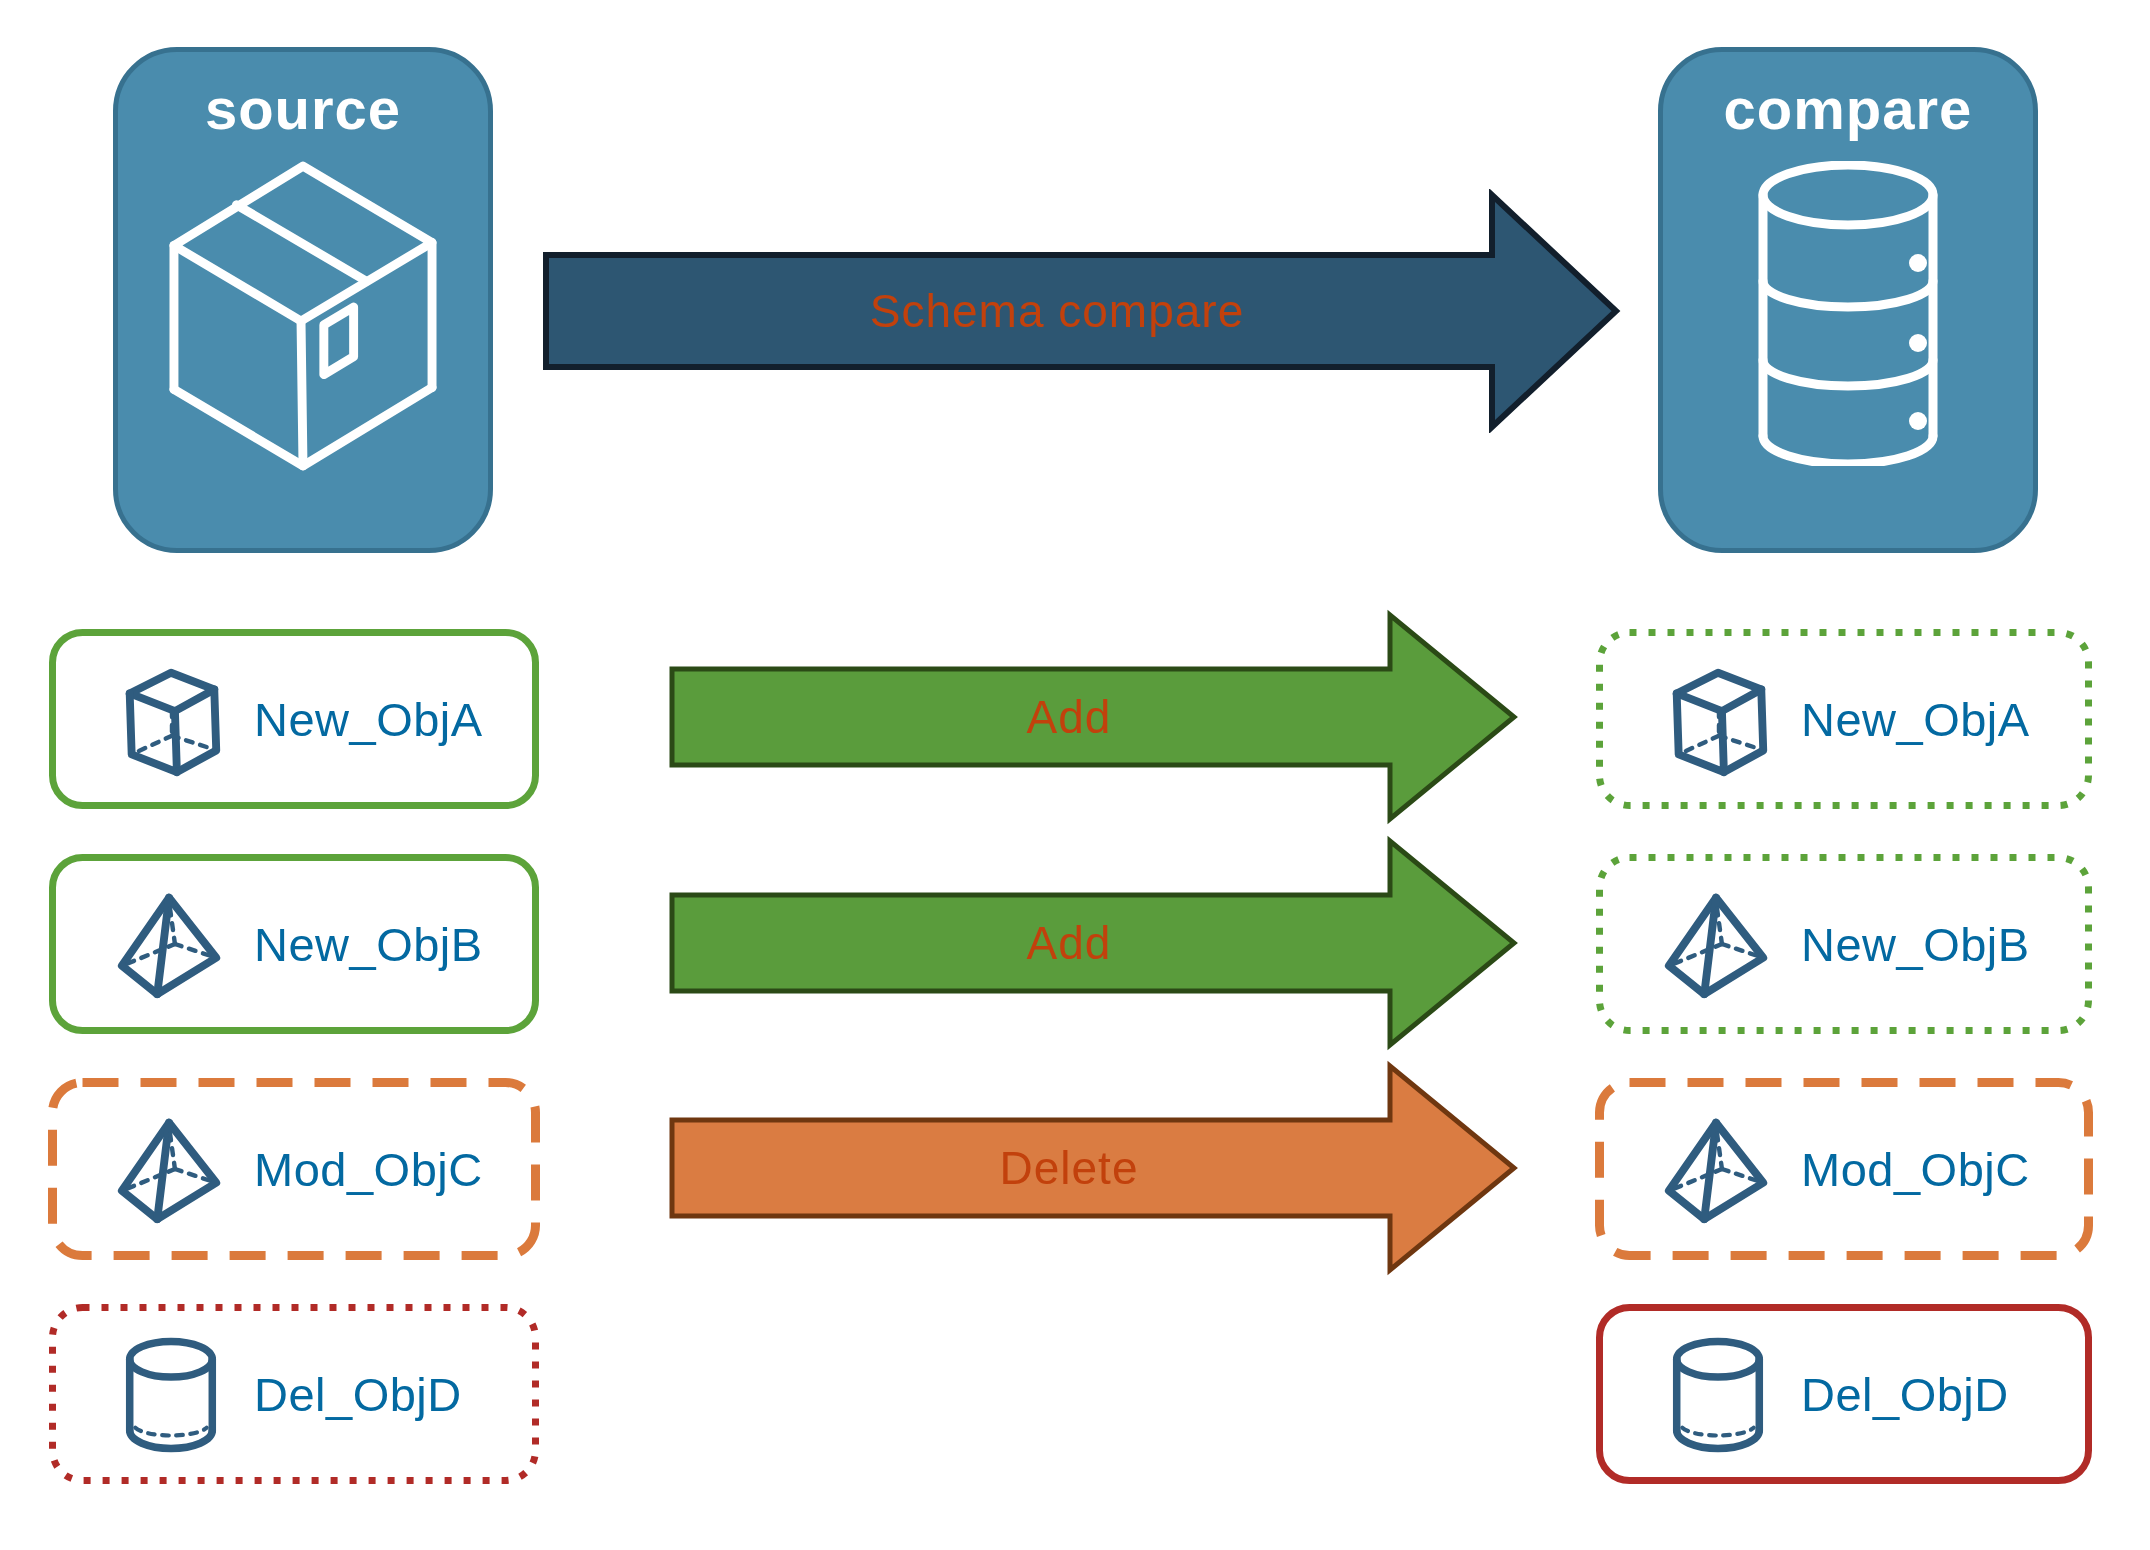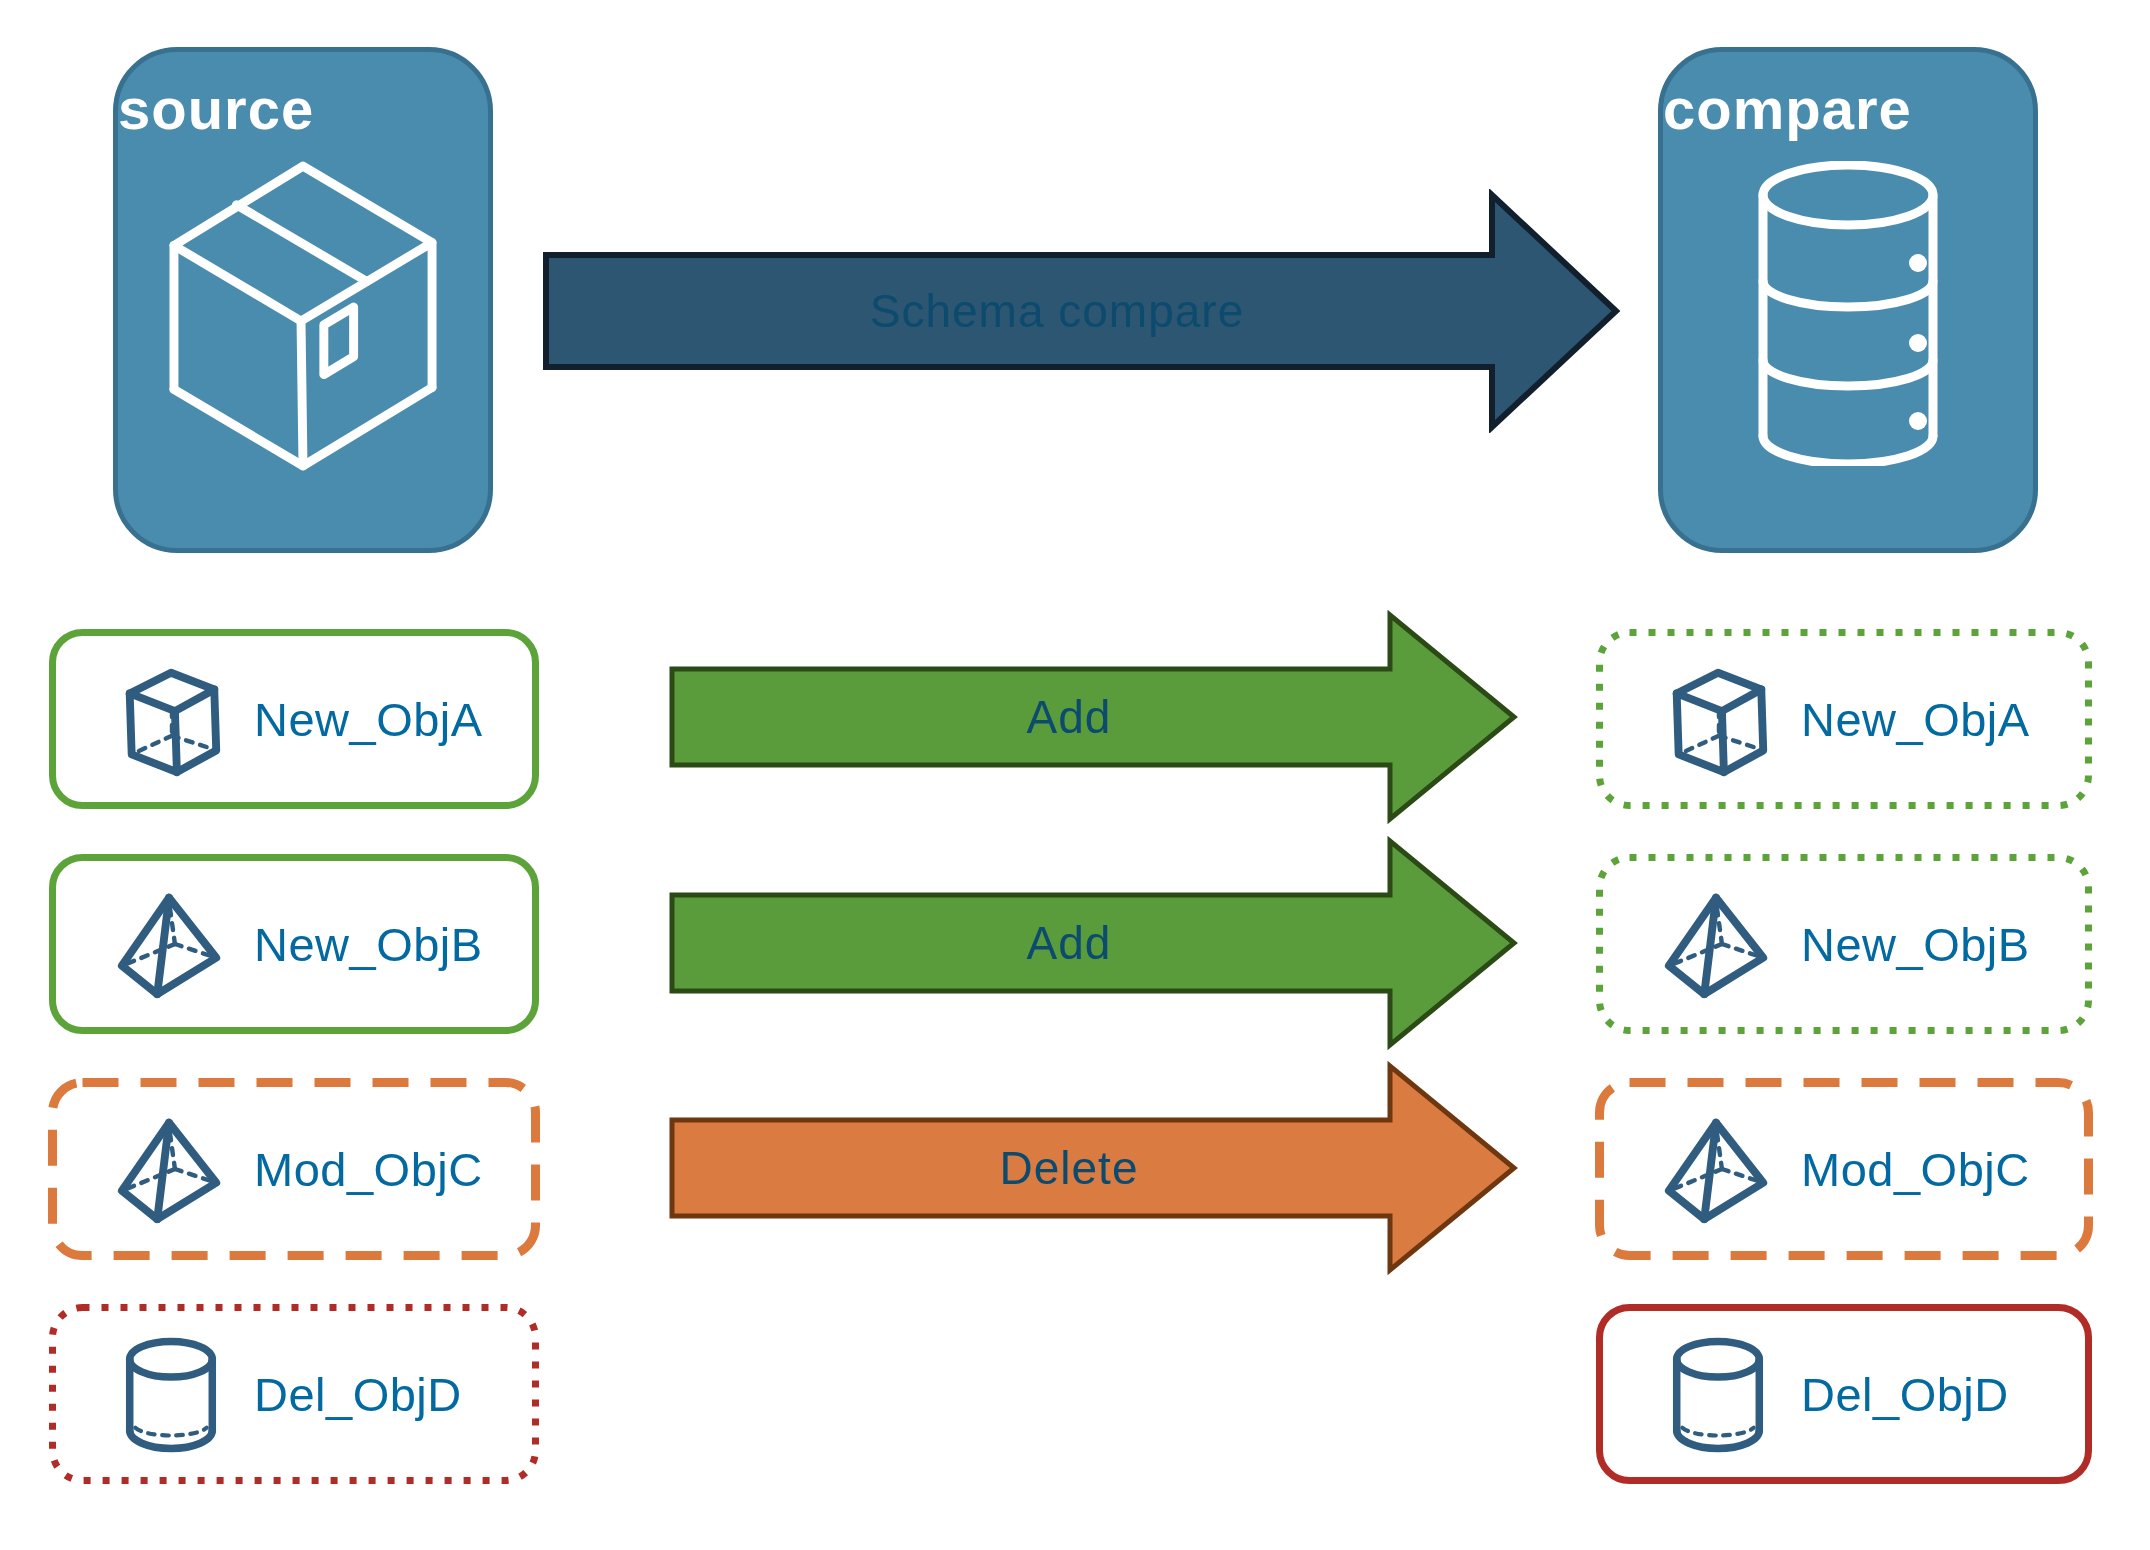--- a/index.html
+++ b/index.html
@@ -1,30 +1,30 @@
 <!DOCTYPE html>
 <html><head>
 <meta charset="utf-8">
 <style>
   html,body{margin:0;padding:0;background:#fff;}
   .canvas{position:relative;width:2150px;height:1550px;background:#ffffff;overflow:hidden;
           font-family:"Liberation Sans",sans-serif;}
 
   
   .node{position:absolute;top:47px;width:380px;height:506px;background:#4A8CAD;
-        border:5px solid #37718F;border-radius:64px;box-sizing:border-box;}
+        border:5px solid #37718F;border-radius:64px;box-sizing:border-box;text-align:center;}
   .node-title{margin:24px 0 0;font-size:58px;line-height:1.15;font-weight:bold;color:#ffffff;letter-spacing:1px;}
   .node-icon{display:block;margin:18px auto 0;}
   .node-icon .w{fill:none;stroke:#ffffff;stroke-width:9;stroke-linejoin:round;stroke-linecap:round;}
   .node-icon circle{fill:#ffffff;stroke:none;}
 
   
   .arrow-wrap{position:absolute;display:flex;align-items:center;justify-content:center;}
   .arrow-svg{position:absolute;left:0;top:0;width:100%;height:100%;}
-  .arrow-label{position:relative;color:#0c4a6e;font-size:46px;letter-spacing:1px;padding-right:50px;}
+  .arrow-label{position:relative;color:#c2410c;font-size:46px;letter-spacing:1px;padding-right:50px;}
   polygon.big{fill:#2D5672;stroke:#121F2C;stroke-width:6;stroke-linejoin:miter;}
   polygon.add{fill:#5A9C3C;stroke:#2B4A16;stroke-width:5;}
   polygon.update{fill:#DA7C42;stroke:#6F3710;stroke-width:5;}
   polygon.delete{fill:#B12A27;stroke:#471110;stroke-width:5;}
 
   
   .obj-box{position:absolute;height:182px;display:flex;align-items:center;box-sizing:border-box;
            padding-left:64px;background:#ffffff;}
   .obj-box.left{left:48px;width:492px;}
   .obj-box.right{left:1595px;width:498px;}

